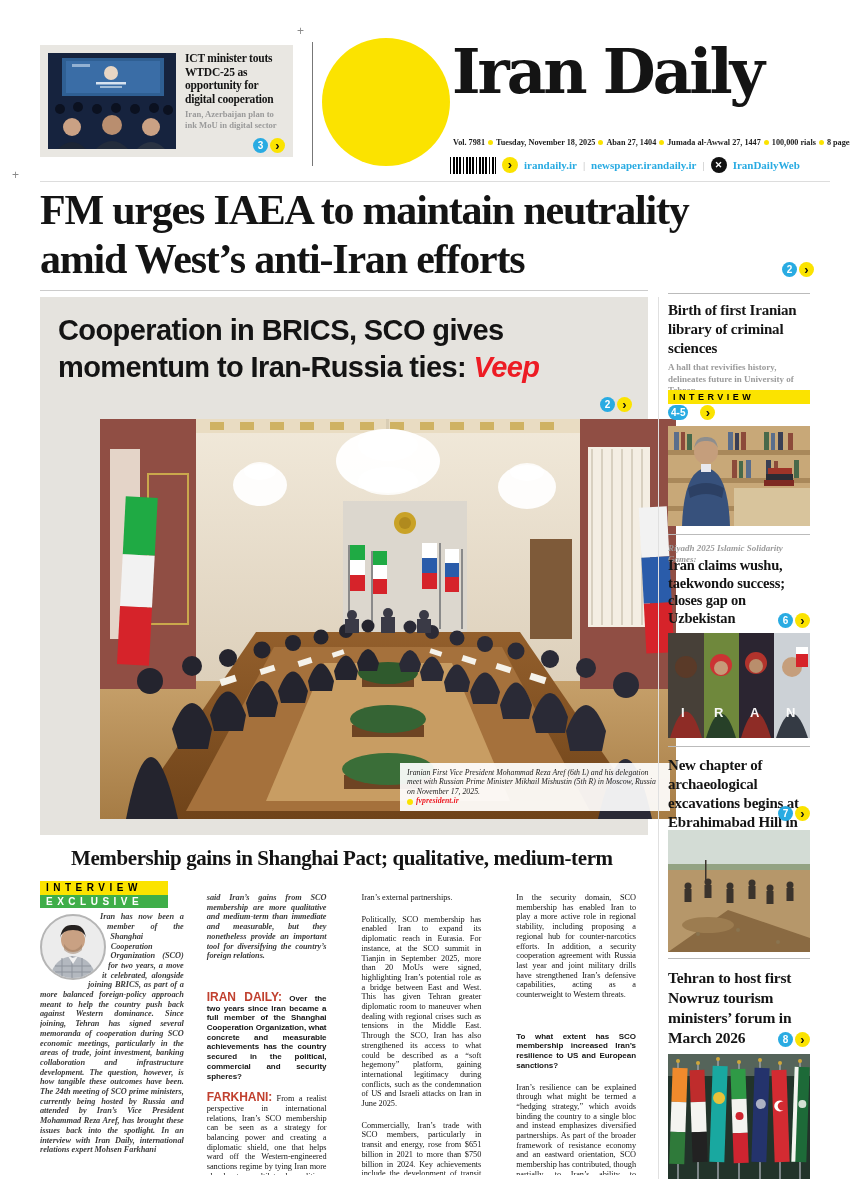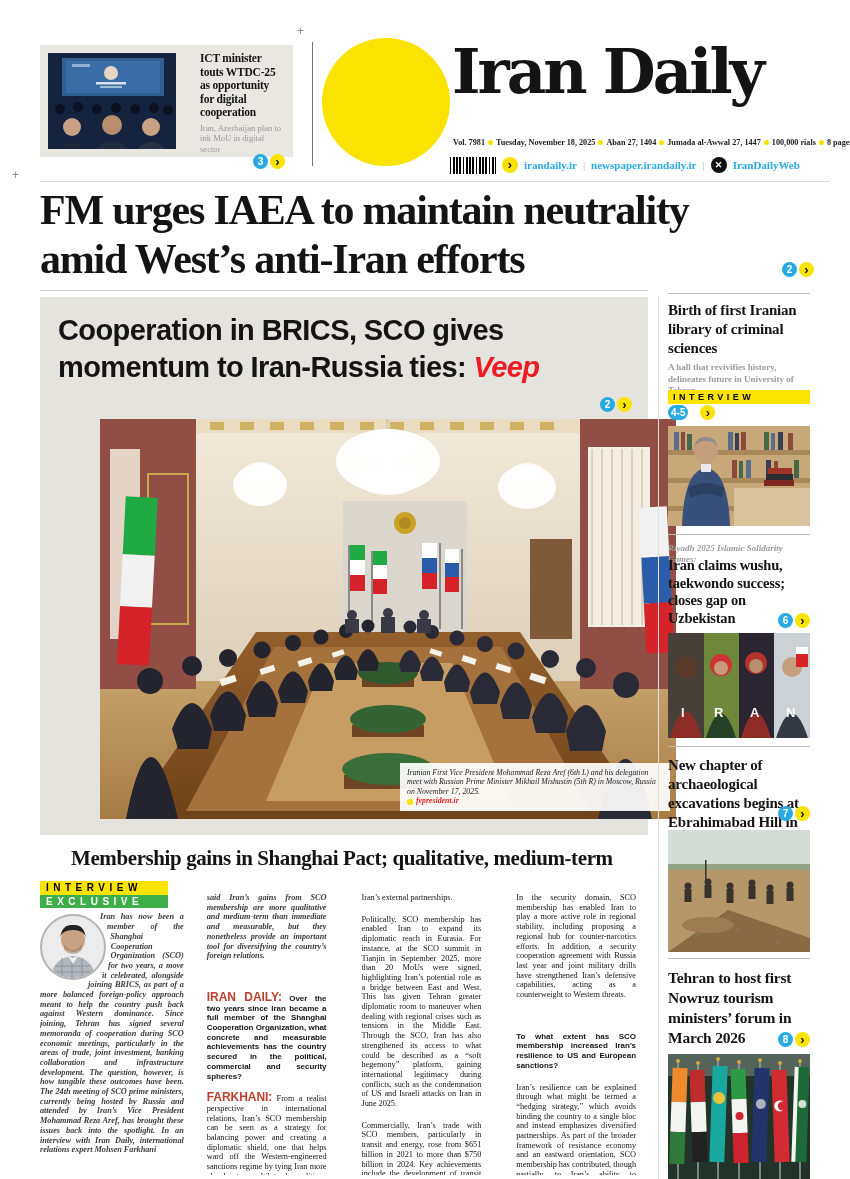--- a/index.html
+++ b/index.html
@@ -10,23 +10,23 @@
   html,body{background:#fff;}
   body{font-family:"Liberation Serif",serif;color:var(--ink);}
   .page{position:relative;width:850px;height:1179px;background:#fff;overflow:hidden;margin:0 auto;}
 
   
   .crop{position:absolute;color:#8a8a8a;font:12px "Liberation Sans",sans-serif;}
 
   
   .promo{position:absolute;left:40px;top:45px;width:253px;height:112px;background:#e9e7e2;display:flex;}
   .promo-photo{margin:8px 0 8px 8px;width:128px;height:96px;flex:0 0 auto;}
-  .promo-text{padding:7px 8px 4px 24px;display:flex;flex-direction:column;justify-content:space-between;}
+  .promo-text{padding:7px 8px 4px 9px;display:flex;flex-direction:column;justify-content:space-between;}
   .promo-head{font-size:11.5px;line-height:13.5px;font-weight:bold;letter-spacing:-.2px;}
-  .promo-sub{font-size:8.6px;line-height:10.5px;color:#9a9a9a;font-weight:normal;margin-top:3px;}
+  .promo-sub{font-size:8.6px;line-height:10.5px;color:#9a9a9a;font-weight:bold;margin-top:3px;}
   .promo-badges{margin-top:auto;display:flex;justify-content:flex-end;gap:2px;}
 
   .vline-mast{position:absolute;left:312px;top:42px;width:1px;height:124px;background:#777;}
 
   
   .sun{position:absolute;left:322px;top:38px;width:128px;height:128px;border-radius:50%;background:var(--yellow);}
   .brand{position:absolute;left:452px;top:26px;width:380px;font-family:"DejaVu Serif",serif;font-weight:bold;
          font-size:61px;letter-spacing:-3px;line-height:92px;white-space:nowrap;}
   .dateline{position:absolute;left:453px;top:138px;width:380px;font-size:8.2px;font-weight:bold;white-space:nowrap;color:#1d1d1d;}
   .dateline span + span::before{content:"";display:inline-block;width:5px;height:5px;border-radius:50%;

